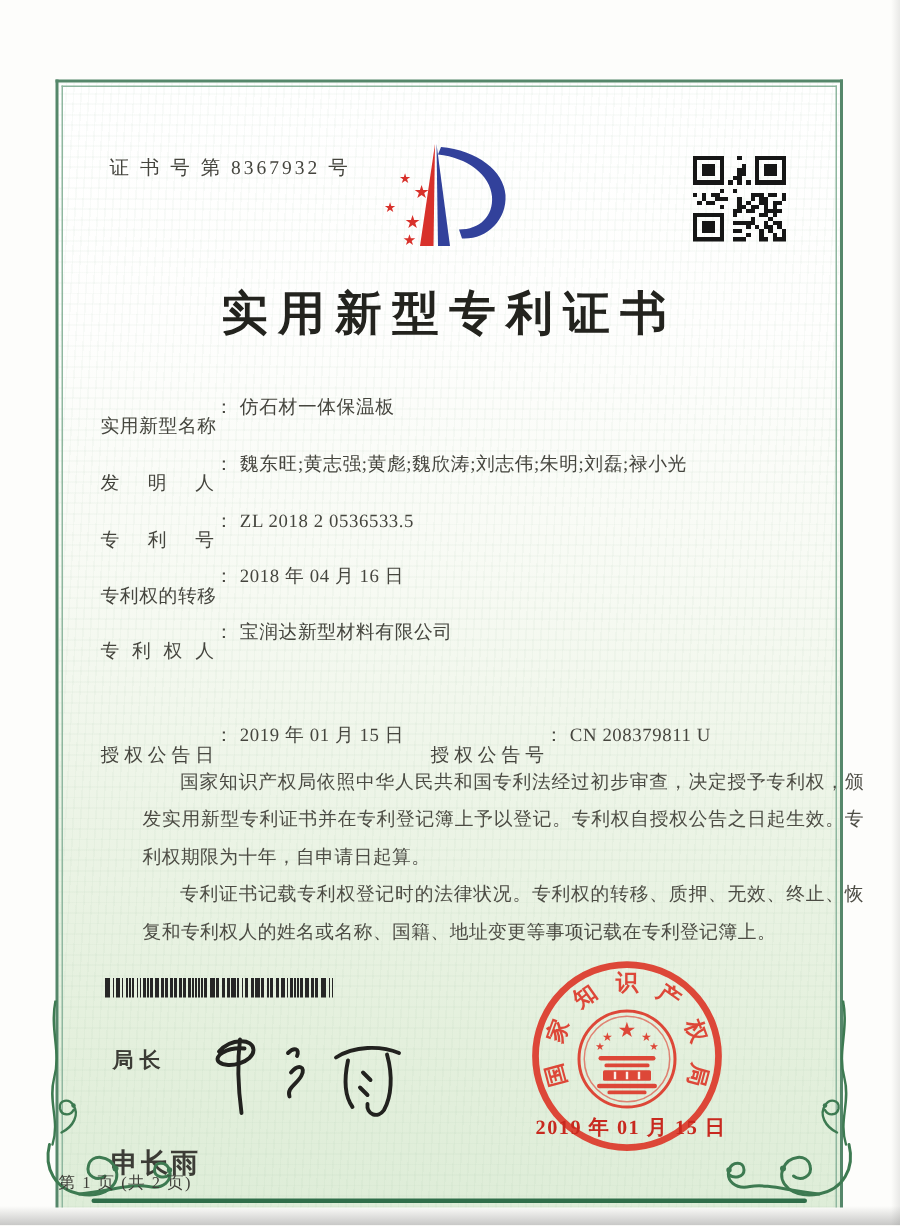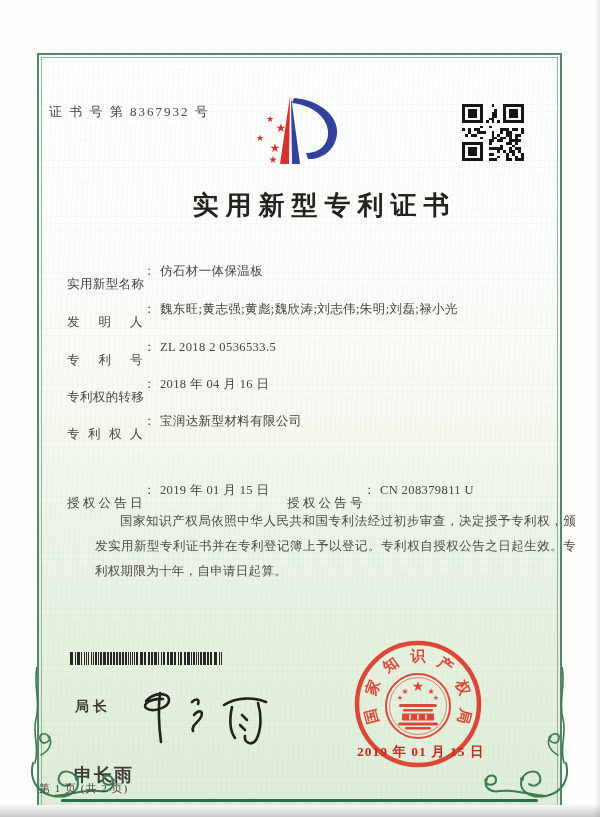--- a/index.html
+++ b/index.html
@@ -7,25 +7,25 @@
         font-family:"Liberation Serif","DejaVu Serif",serif;}
   
   .frame{position:absolute;left:37px;top:53px;width:521px;height:750px;
          border:2px solid #55876a;border-bottom:none;
          background:linear-gradient(180deg,#ffffff 0%,#fefefd 22%,#f7faf3 45%,#ecf4e6 65%,#e4f0dd 85%,#deedd8 100%);}
   .frame::before{content:"";position:absolute;left:2px;right:2px;top:2px;bottom:0;
          border:1px solid #8fb7a0;border-bottom:none;pointer-events:none;}
   .texture{position:absolute;inset:0;pointer-events:none;
          background:repeating-linear-gradient(93deg,rgba(125,170,135,0.05) 0 1px,transparent 1px 5px),
                     repeating-linear-gradient(0deg,rgba(125,170,135,0.045) 0 1px,transparent 1px 7px);}
-  .cert-number{position:absolute;left:10px;top:48px;font-size:13px;letter-spacing:2px;color:#45453e;font-family:Liberation Serif, serif;}
+  .cert-number{position:absolute;left:34px;top:48px;font-size:13px;letter-spacing:2px;color:#45453e;font-family:Liberation Serif, serif;}
   .logo{position:absolute;left:213px;top:37px;}
   .qr{position:absolute;left:423px;top:49px;}
   .title{position:absolute;top:133px;left:0;width:100%;text-align:center;
-         font-size:26px;font-weight:600;letter-spacing:7px;color:#23231e;padding-left:25px;}
+         font-size:31px;font-weight:600;letter-spacing:7px;color:#23231e;}
   .field-row{position:absolute;left:28px;font-size:12.5px;color:#45453e;letter-spacing:0.4px;white-space:nowrap;}
   .f-label{display:inline-block;width:76px;text-align:justify;text-align-last:justify;vertical-align:top;margin-top:13px;}
   .f-value{margin-left:4px;}
   .paragraphs{position:absolute;left:23px;top:454px;width:481px;font-size:12.5px;line-height:25px;
          color:#4c4c44;letter-spacing:0.3px;text-align:justify;margin-left:33px;}
   .paragraphs p{margin:0;text-indent:2em;}
   .barcode{position:absolute;left:31px;top:597px;}
   .sig-title{position:absolute;left:36px;top:643px;font-family:"Liberation Sans","DejaVu Sans",sans-serif;
          font-size:14px;font-weight:600;color:#3c3c36;letter-spacing:4px;}
   .sig-name{position:absolute;left:35px;top:692px;font-family:"Liberation Sans","DejaVu Sans",sans-serif;
@@ -280,20 +280,21 @@
     </div>
     <div class="field-row" style="top:427px">
       <span class="f-label">授权公告日</span><span class="f-colon">：</span><span class="f-value">2019 年 01 月 15 日</span>
     </div>
     <div class="field-row" style="top:427px;left:248px">
       <span class="f-label">授权公告号</span><span class="f-colon">：</span><span class="f-value">CN 208379811 U</span>
     </div>
 
     <div class="paragraphs">
       <p>国家知识产权局依照中华人民共和国专利法经过初步审查，决定授予专利权，颁发实用新型专利证书并在专利登记簿上予以登记。专利权自授权公告之日起生效。专利权期限为十年，自申请日起算。</p>
+      <p>专利证书记载专利权登记时的法律状况。专利权的转移、质押、无效、终止、恢复和专利权人的姓名或名称、国籍、地址变更等事项记载在专利登记簿上。</p>
     </div>
 
     <svg class="barcode" width="152" height="13" viewBox="0 0 152 13" preserveAspectRatio="none" style="shape-rendering:crispEdges">
         <rect x="0" y="0" width="3" height="13" fill="#262626"></rect>
         <rect x="5" y="0" width="1" height="13" fill="#262626"></rect>
         <rect x="7" y="0" width="3" height="13" fill="#262626"></rect>
         <rect x="11" y="0" width="1" height="13" fill="#262626"></rect>
         <rect x="14" y="0" width="1" height="13" fill="#262626"></rect>
         <rect x="16" y="0" width="1" height="13" fill="#262626"></rect>
         <rect x="18" y="0" width="1" height="13" fill="#262626"></rect>

